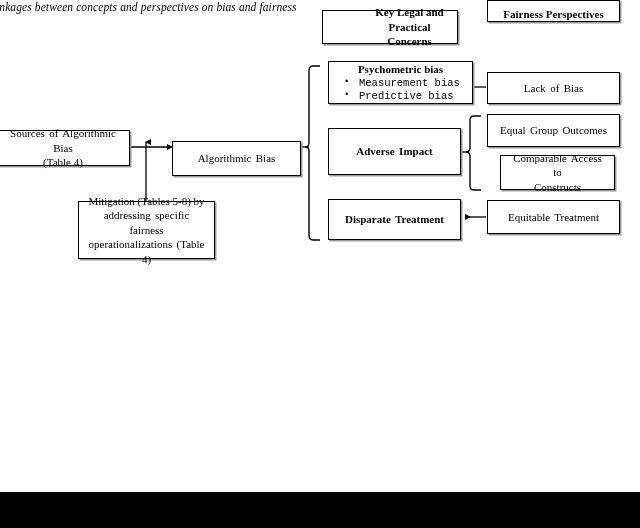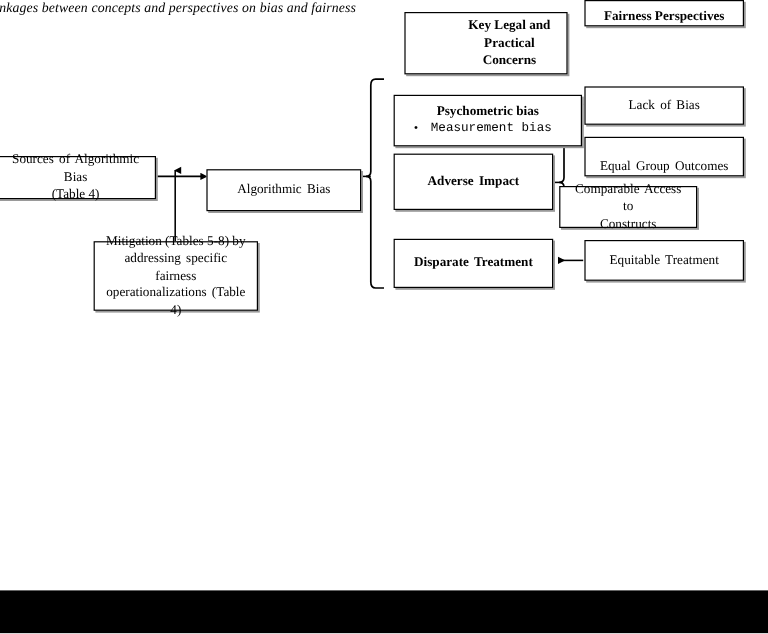--- a/index.html
+++ b/index.html
@@ -48,33 +48,33 @@
     padding: 0 6px;
     width: 100%;
   }
   .bold  { font-weight: bold; }
   .ital  { font-style: italic; }
 
   
   .spread { word-spacing: 1.6px; font-family: Liberation Serif, serif; }
 
   
-  #box-key-legal   { left: 337px; top: 10px;  width: 136px; height: 52px; padding-left: 39px; }
+  #box-key-legal   { left: 322px; top: 10px;  width: 136px; height: 34px; padding-left: 39px; }
   #box-fairness    { left: 487px; top: 0;  width: 133px; height: 22px; align-items: flex-end; }
 
   
-  #box-psychometric{ left: 328px; top: 79px;  width: 157px; height: 43px;
+  #box-psychometric{ left: 328px; top: 61px;  width: 145px; height: 43px;
                      justify-content: center; text-align: left; }
   #box-adverse     { left: 328px; top: 128px; width: 133px; height: 47px; }
   #box-disparate   { left: 328px; top: 199px; width: 133px; height: 41px; text-align: center; }
 
   
   #box-lack        { left: 487px; top: 72px;  width: 133px; height: 32px; }
-  #box-equal       { left: 487px; top: 114px; width: 133px; height: 33px; align-items: flex-end; }
-  #box-comparable  { left: 466px; top: 155px; width: 115px; height: 35px; }
+  #box-equal       { left: 487px; top: 114px; width: 133px; height: 33px; }
+  #box-comparable  { left: 500px; top: 155px; width: 115px; height: 35px; }
   #box-equitable   { left: 487px; top: 200px; width: 133px; height: 34px; }
 
   
   #box-sources     { left: -4px;  top: 130px; width: 134px; height: 36px; }
   #box-algbias     { left: 172px; top: 141px; width: 129px; height: 35px; }
   #box-mitigation  { left: 78px;  top: 201px; width: 137px; height: 58px; }
 
   
   .pb-title {
     font-weight: bold;
@@ -186,20 +186,21 @@
       <div class="spread">addressing specific fairness</div>
       <div class="spread">operationalizations (Table 4)</div>
     </div>
   </div>
 
   <div class="box" id="box-psychometric">
     <div class="inner">
       <div class="pb-title">Psychometric bias</div>
       <ul class="pb-list">
         <li>Measurement bias</li>
+        <li>Predictive bias</li>
       </ul>
     </div>
   </div>
 
   <div class="box" id="box-adverse">
     <div class="inner bold spread">Adverse Impact</div>
   </div>
 
   <div class="box" id="box-disparate">
     <div class="inner bold spread">Disparate Treatment</div>

